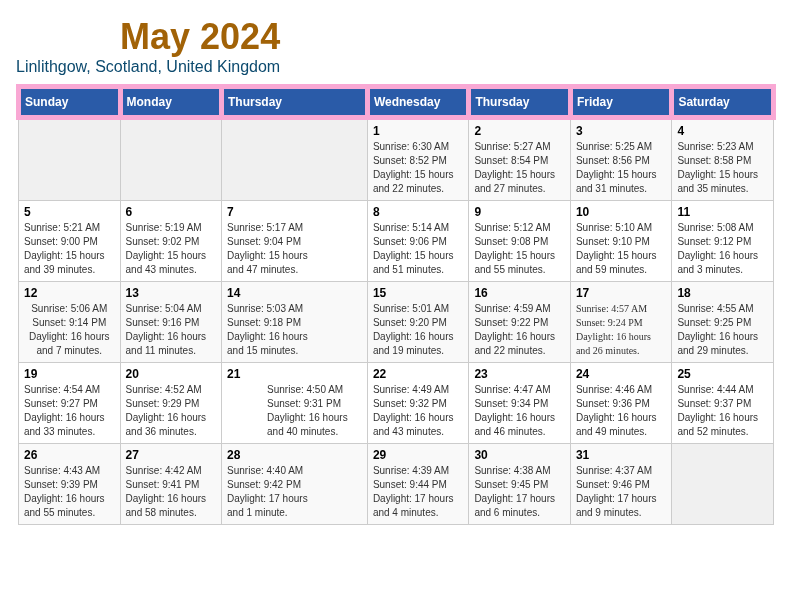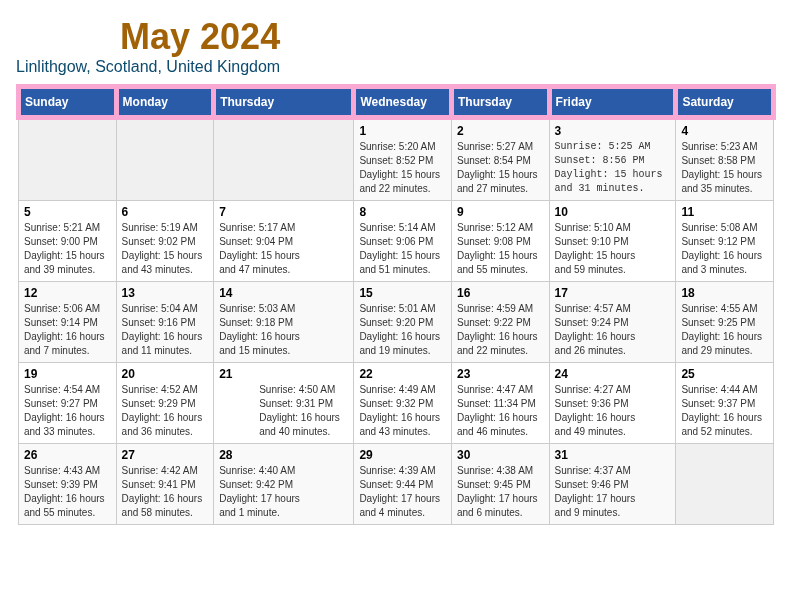--- a/index.html
+++ b/index.html
@@ -109,35 +109,35 @@
       <th>Saturday</th>
     </tr>
   </thead>
   <tbody id="calendar-body">
   <tr>
         <td class="empty-cell"></td>
         <td class="empty-cell"></td>
         <td class="empty-cell"></td>
         <td>
           <span class="day-num">1</span>
-          <div class="day-info" style="white-space: pre-line;">Sunrise: 5:20 AM
+          <div class="day-info" style="white-space: pre-line;">Sunrise: 6:30 AM
 Sunset: 8:52 PM
 Daylight: 15 hours
 and 22 minutes.</div>
         </td>
         <td>
           <span class="day-num">2</span>
           <div class="day-info" style="white-space: pre-line;">Sunrise: 5:27 AM
 Sunset: 8:54 PM
 Daylight: 15 hours
 and 27 minutes.</div>
         </td>
         <td>
           <span class="day-num">3</span>
-          <div class="day-info" style="white-space: pre-line; font-family: Liberation Mono, monospace;">Sunrise: 5:25 AM
+          <div class="day-info" style="white-space: pre-line;">Sunrise: 5:25 AM
 Sunset: 8:56 PM
 Daylight: 15 hours
 and 31 minutes.</div>
         </td>
         <td>
           <span class="day-num">4</span>
           <div class="day-info" style="white-space: pre-line;">Sunrise: 5:23 AM
 Sunset: 8:58 PM
 Daylight: 15 hours
 and 35 minutes.</div>
@@ -190,21 +190,21 @@
           <span class="day-num">11</span>
           <div class="day-info" style="white-space: pre-line;">Sunrise: 5:08 AM
 Sunset: 9:12 PM
 Daylight: 16 hours
 and 3 minutes.</div>
         </td>
       </tr>
       <tr>
         <td>
           <span class="day-num">12</span>
-          <div class="day-info" style="white-space: pre-line;">Sunrise: 5:06 AM
+          <div class="day-info" style="white-space: pre-line; text-align: center;">Sunrise: 5:06 AM
 Sunset: 9:14 PM
 Daylight: 16 hours
 and 7 minutes.</div>
         </td>
         <td>
           <span class="day-num">13</span>
           <div class="day-info" style="white-space: pre-line;">Sunrise: 5:04 AM
 Sunset: 9:16 PM
 Daylight: 16 hours
 and 11 minutes.</div>
@@ -225,21 +225,21 @@
         </td>
         <td>
           <span class="day-num">16</span>
           <div class="day-info" style="white-space: pre-line;">Sunrise: 4:59 AM
 Sunset: 9:22 PM
 Daylight: 16 hours
 and 22 minutes.</div>
         </td>
         <td>
           <span class="day-num">17</span>
-          <div class="day-info" style="white-space: pre-line;">Sunrise: 4:57 AM
+          <div class="day-info" style="white-space: pre-line; font-family: Liberation Serif, serif;">Sunrise: 4:57 AM
 Sunset: 9:24 PM
 Daylight: 16 hours
 and 26 minutes.</div>
         </td>
         <td>
           <span class="day-num">18</span>
           <div class="day-info" style="white-space: pre-line;">Sunrise: 4:55 AM
 Sunset: 9:25 PM
 Daylight: 16 hours
 and 29 minutes.</div>
@@ -270,27 +270,27 @@
         <td>
           <span class="day-num">22</span>
           <div class="day-info" style="white-space: pre-line;">Sunrise: 4:49 AM
 Sunset: 9:32 PM
 Daylight: 16 hours
 and 43 minutes.</div>
         </td>
         <td>
           <span class="day-num">23</span>
           <div class="day-info" style="white-space: pre-line;">Sunrise: 4:47 AM
-Sunset: 11:34 PM
+Sunset: 9:34 PM
 Daylight: 16 hours
 and 46 minutes.</div>
         </td>
         <td>
           <span class="day-num">24</span>
-          <div class="day-info" style="white-space: pre-line;">Sunrise: 4:27 AM
+          <div class="day-info" style="white-space: pre-line;">Sunrise: 4:46 AM
 Sunset: 9:36 PM
 Daylight: 16 hours
 and 49 minutes.</div>
         </td>
         <td>
           <span class="day-num">25</span>
           <div class="day-info" style="white-space: pre-line;">Sunrise: 4:44 AM
 Sunset: 9:37 PM
 Daylight: 16 hours
 and 52 minutes.</div>

